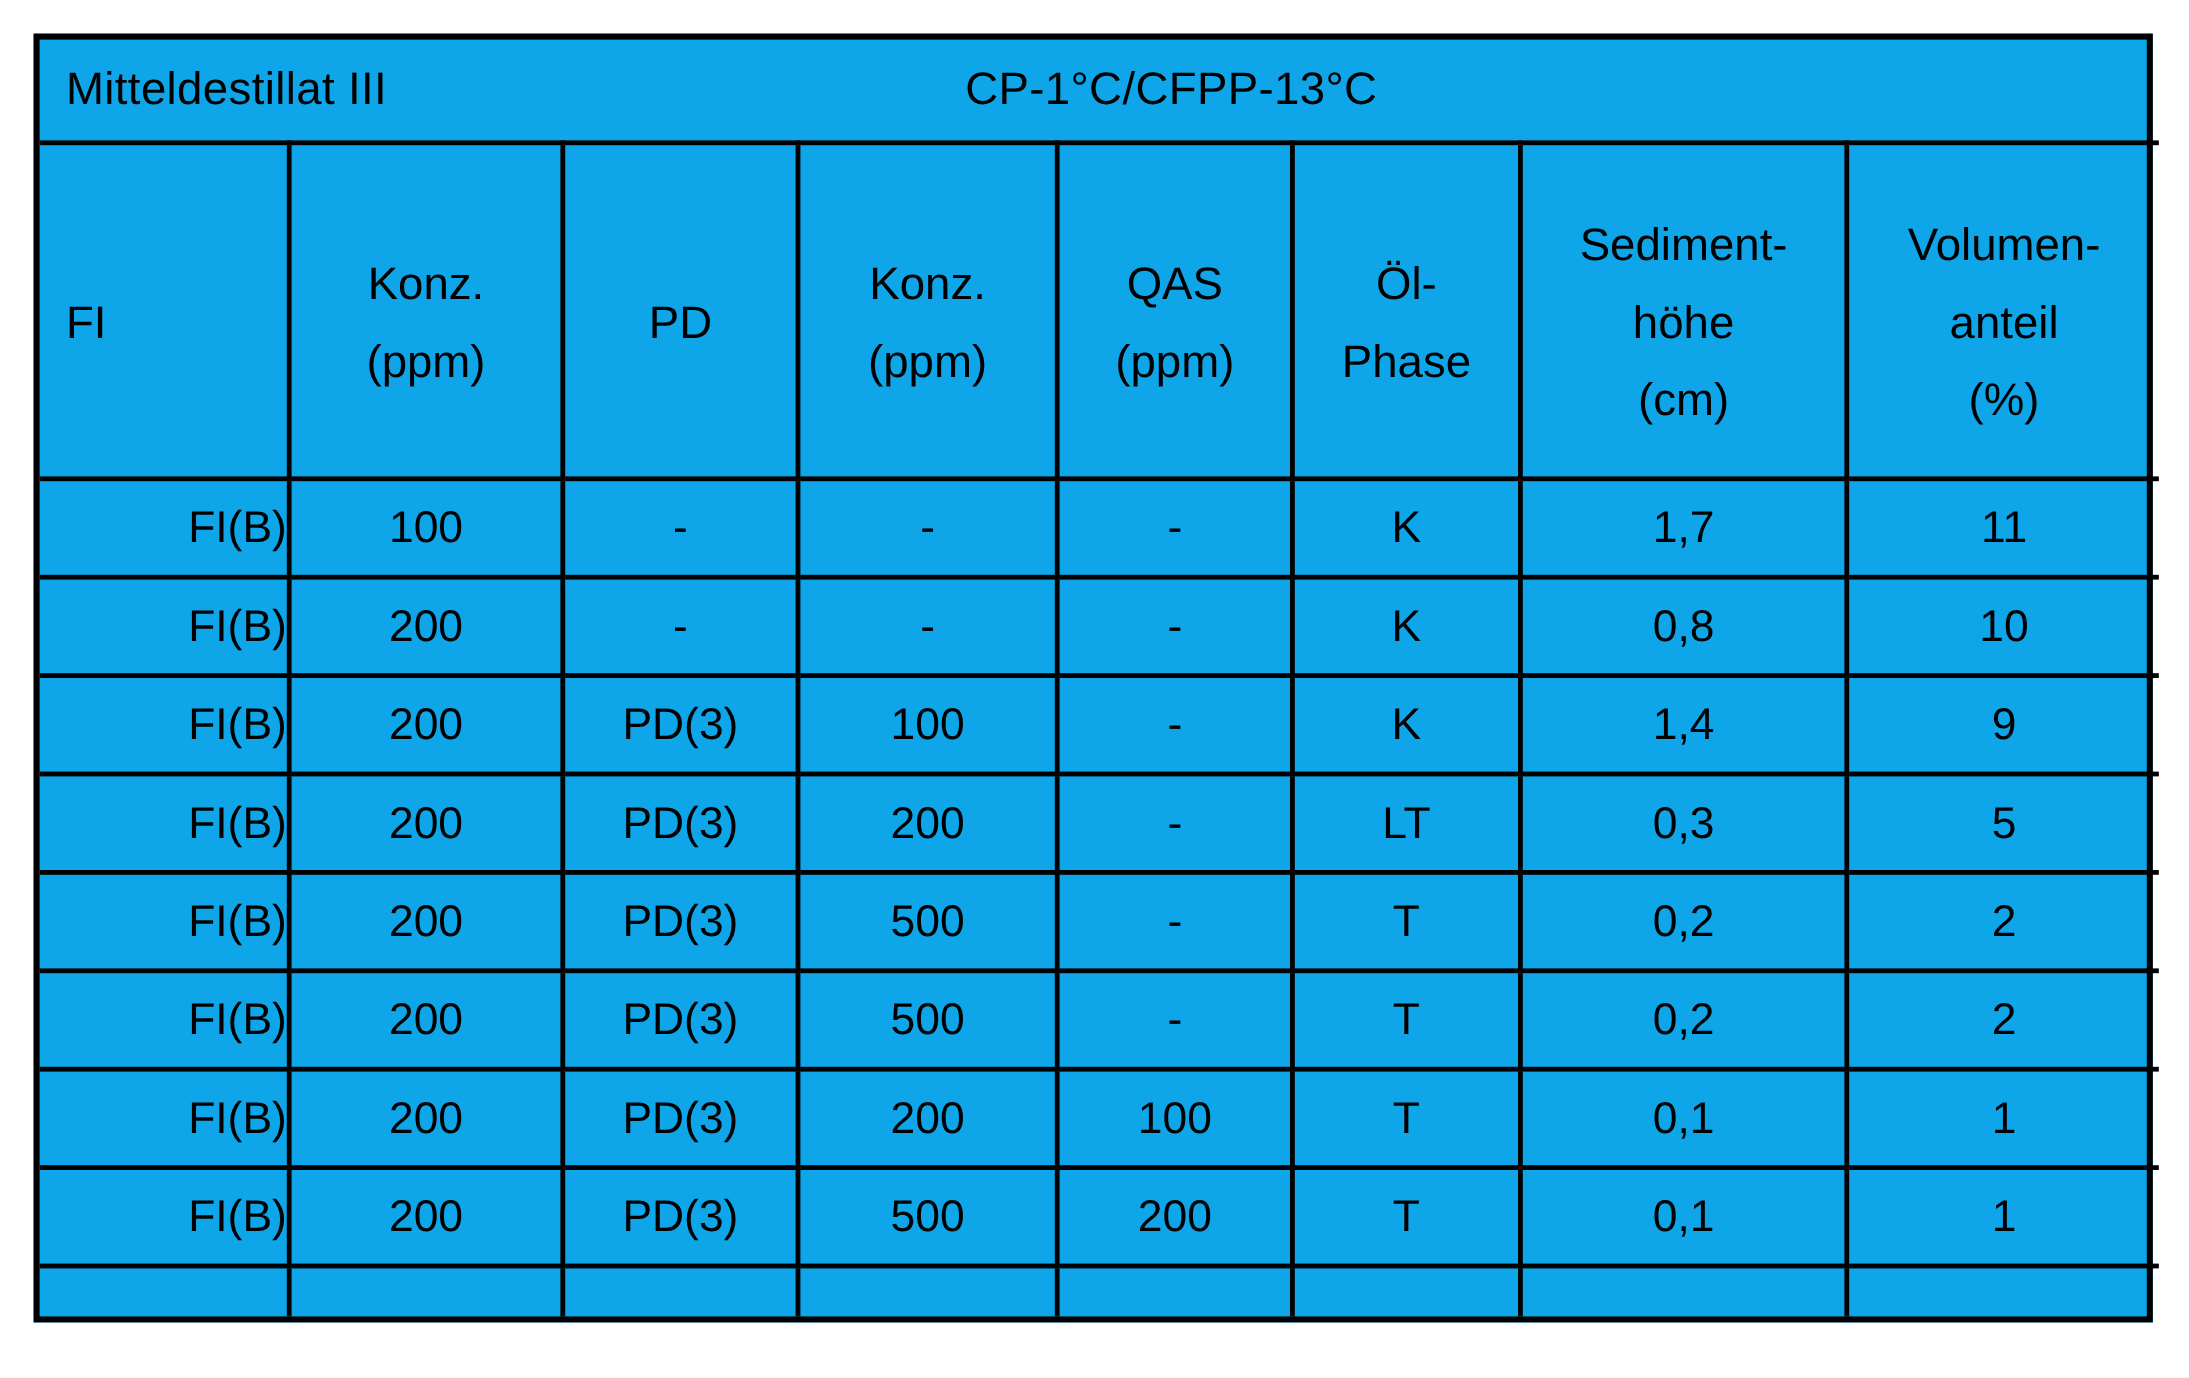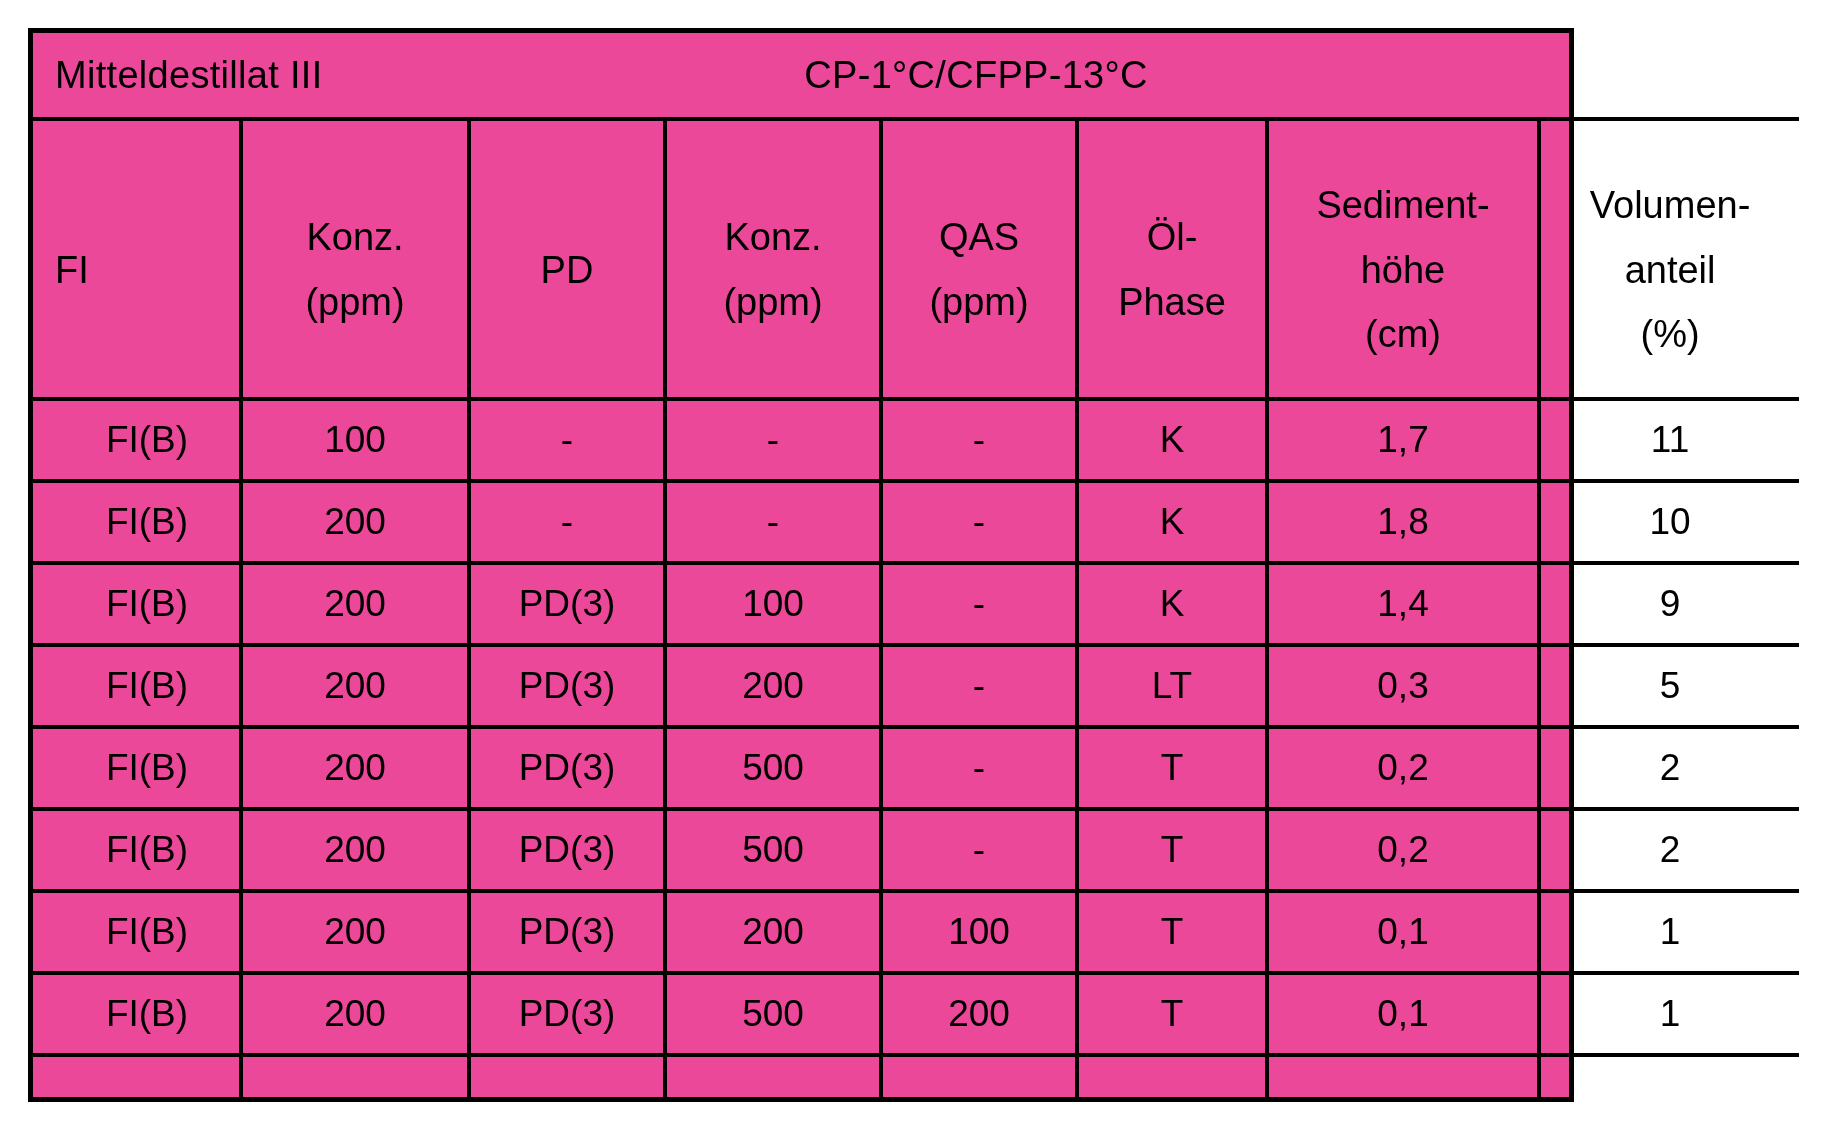--- a/index.html
+++ b/index.html
@@ -17,24 +17,24 @@
   .page {
     position: relative;
     width: 1824px;
     height: 1148px;
     background: #ffffff;
   }
   .table-wrap {
     position: absolute;
     left: 28px;
     top: 28px;
-    width: 1546px;
+    width: 1766px;
     border: 5px solid #000000;
     box-sizing: border-box;
-    background: #ec4899;
+    background: #0ea5e9;
   }
   table.data {
     border-collapse: collapse;
     width: 100%;
     table-layout: fixed;
   }
   table.data td {
     border-right: 4px solid #000000;
     border-bottom: 4px solid #000000;
     padding: 0;
@@ -93,21 +93,21 @@
   .hcell .l2, .hcell .l3 {
     display: block;
   }
   
   .body-row td {
     height: 78px;
     font-size: 38px;
     font-weight: bold;
   }
   .body-row td.fi {
-    text-align: center;
+    text-align: right;
     padding-left: 22px;
     font-weight: normal;
   }
   .dash {
     font-weight: bold;
   }
   .spacer-row td {
     height: 40px;
     border-bottom: none !important;
   }
@@ -208,21 +208,21 @@
           <td>1,7</td>
           <td class="last-col">11</td>
         </tr>
         <tr class="body-row">
           <td class="fi">FI(B)</td>
           <td>200</td>
           <td class="dash">-</td>
           <td class="dash">-</td>
           <td class="dash">-</td>
           <td>K</td>
-          <td>1,8</td>
+          <td>0,8</td>
           <td class="last-col">10</td>
         </tr>
         <tr class="body-row">
           <td class="fi">FI(B)</td>
           <td>200</td>
           <td>PD(3)</td>
           <td>100</td>
           <td class="dash">-</td>
           <td>K</td>
           <td>1,4</td>

